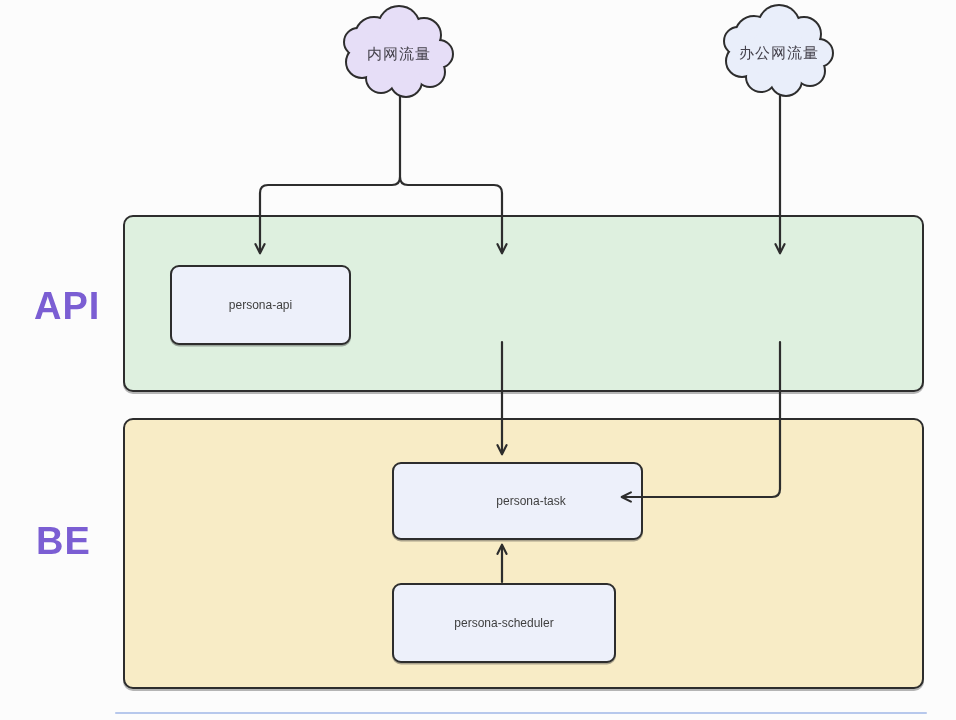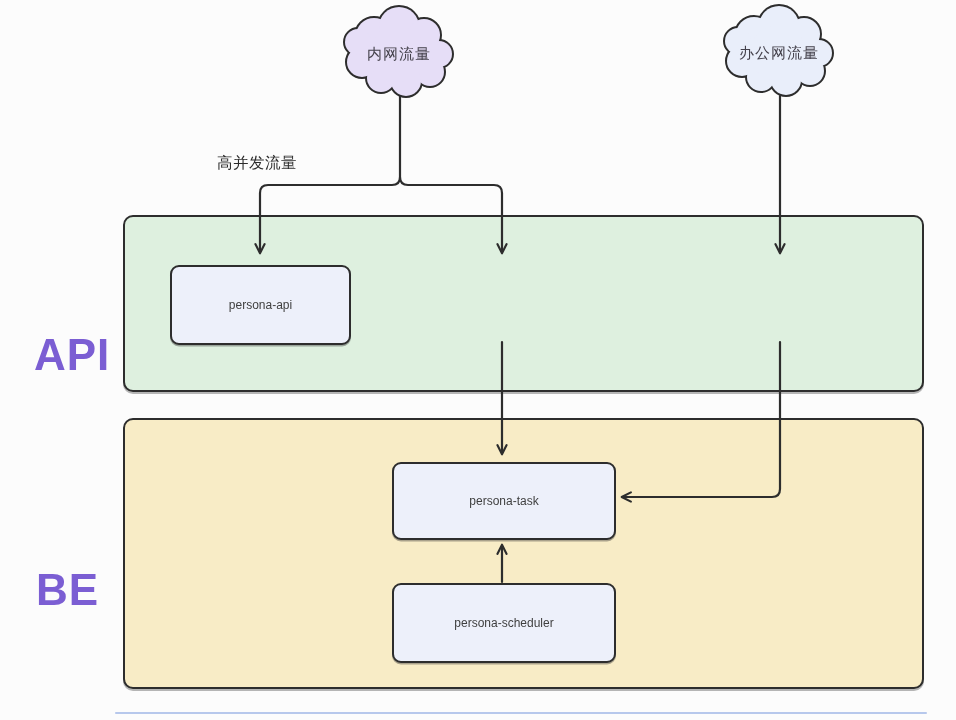--- a/index.html
+++ b/index.html
@@ -15,33 +15,33 @@
     position:absolute;inset:0;display:flex;align-items:center;justify-content:center;
     font-size:15px;color:#44414b;letter-spacing:1px;padding-top:2px;
   }
   .section{
     position:absolute;border:2.5px solid #2d2d2d;border-radius:10px;
     box-shadow:0 2px 0 rgba(50,50,50,.35);
   }
   .section-api{left:123px;top:215px;width:797px;height:173px;background:#def0df;}
   .section-be{left:123px;top:418px;width:797px;height:267px;background:#f8ecc6;}
   .section-label{
-    position:absolute;font-weight:bold;font-size:44px;color:#7b5ed3;letter-spacing:1px;margin-top:45px;
+    position:absolute;font-weight:bold;font-size:38px;color:#7b5ed3;letter-spacing:1px;
   }
   .label-api{left:34px;top:285px;}
   .label-be{left:36px;top:520px;}
   .node{
     position:absolute;background:#edf0fa;border:2.5px solid #2d2d2d;border-radius:9px;
     display:flex;align-items:center;justify-content:center;
     font-size:12px;color:#3f3f3f;box-shadow:0 1.5px 0 rgba(50,50,50,.4);
   }
   .node-persona-api{left:170px;top:265px;width:177px;height:76px;}
   .node-persona-analysis-api{left:392px;top:265px;width:220px;height:76px;}
   .node-persona-web-api{left:670px;top:265px;width:220px;height:76px;}
-  .node-persona-task{left:392px;top:462px;width:220px;height:74px;}
+  .node-persona-task{left:392px;top:462px;width:220px;height:74px;padding-left:27px;}
   .node-persona-scheduler{left:392px;top:583px;width:220px;height:76px;}
   .edge-label{
     position:absolute;font-size:15.5px;color:#2b2b2b;white-space:nowrap;
     text-align:center;letter-spacing:.5px;
   }
   .edge-label-left{left:177px;top:153px;width:160px;}
   .edge-label-right{left:449px;top:153px;width:200px;}
   #connectors{position:absolute;inset:0;pointer-events:none;}
   .bottom-line{
     position:absolute;left:115px;top:712px;width:812px;height:2px;
@@ -104,21 +104,20 @@
           <circle cx="68" cy="77" r="15"></circle>
         <circle cx="43" cy="74" r="14"></circle>
           <circle cx="24" cy="58" r="15"></circle>
           <circle cx="20" cy="38" r="13"></circle>
         <circle cx="60" cy="50" r="28"></circle>
       </g>
     </svg>
     <div class="cloud-label">办公网流量</div>
   </div>
 
-  <div class="edge-label edge-label-left">高并发流量</div>
 
   <div class="section section-api"></div>
   <div class="section-label label-api">API</div>
 
   <div class="section section-be"></div>
   <div class="section-label label-be">BE</div>
 
   <div class="node node-persona-api">
     <span>persona-api</span>
   </div>

